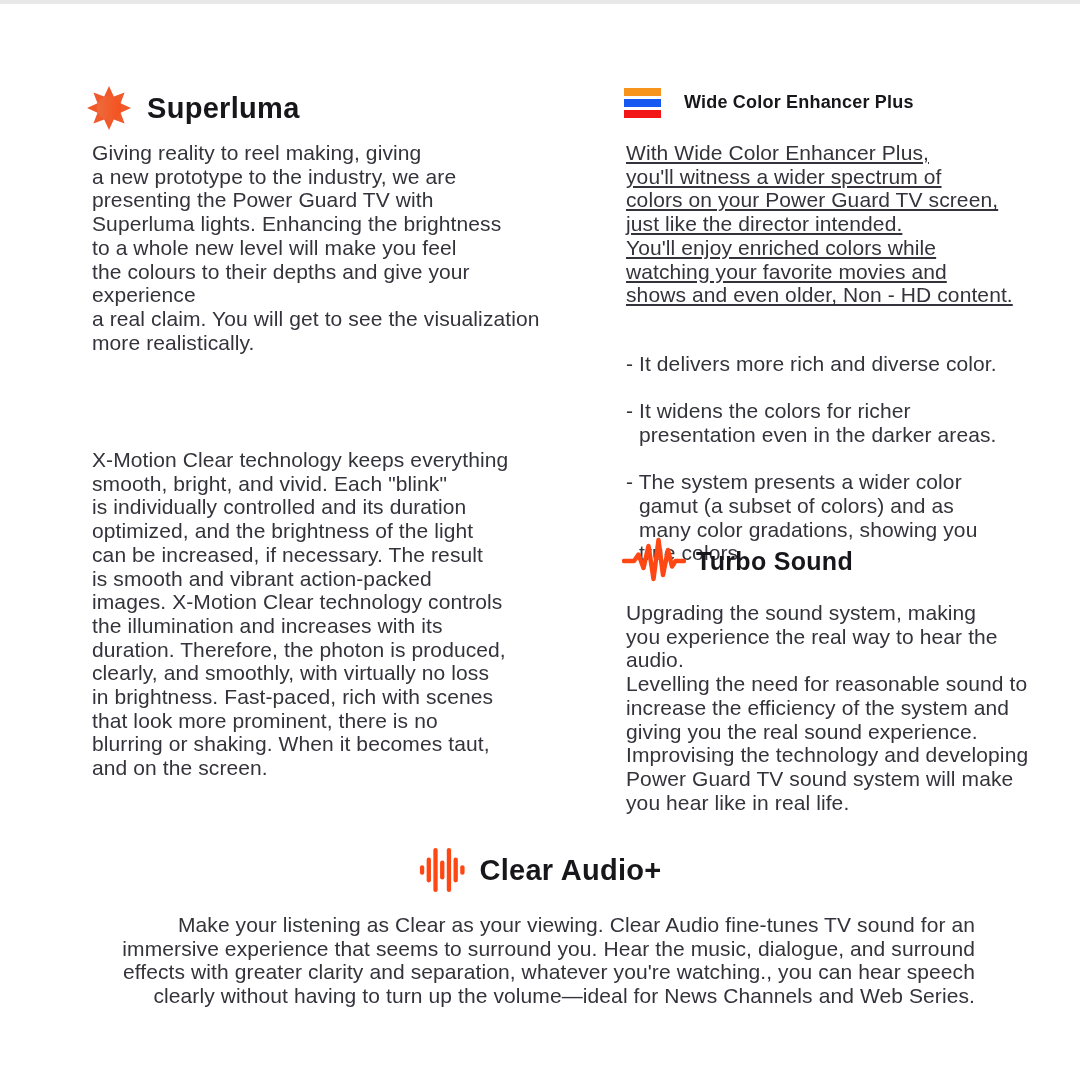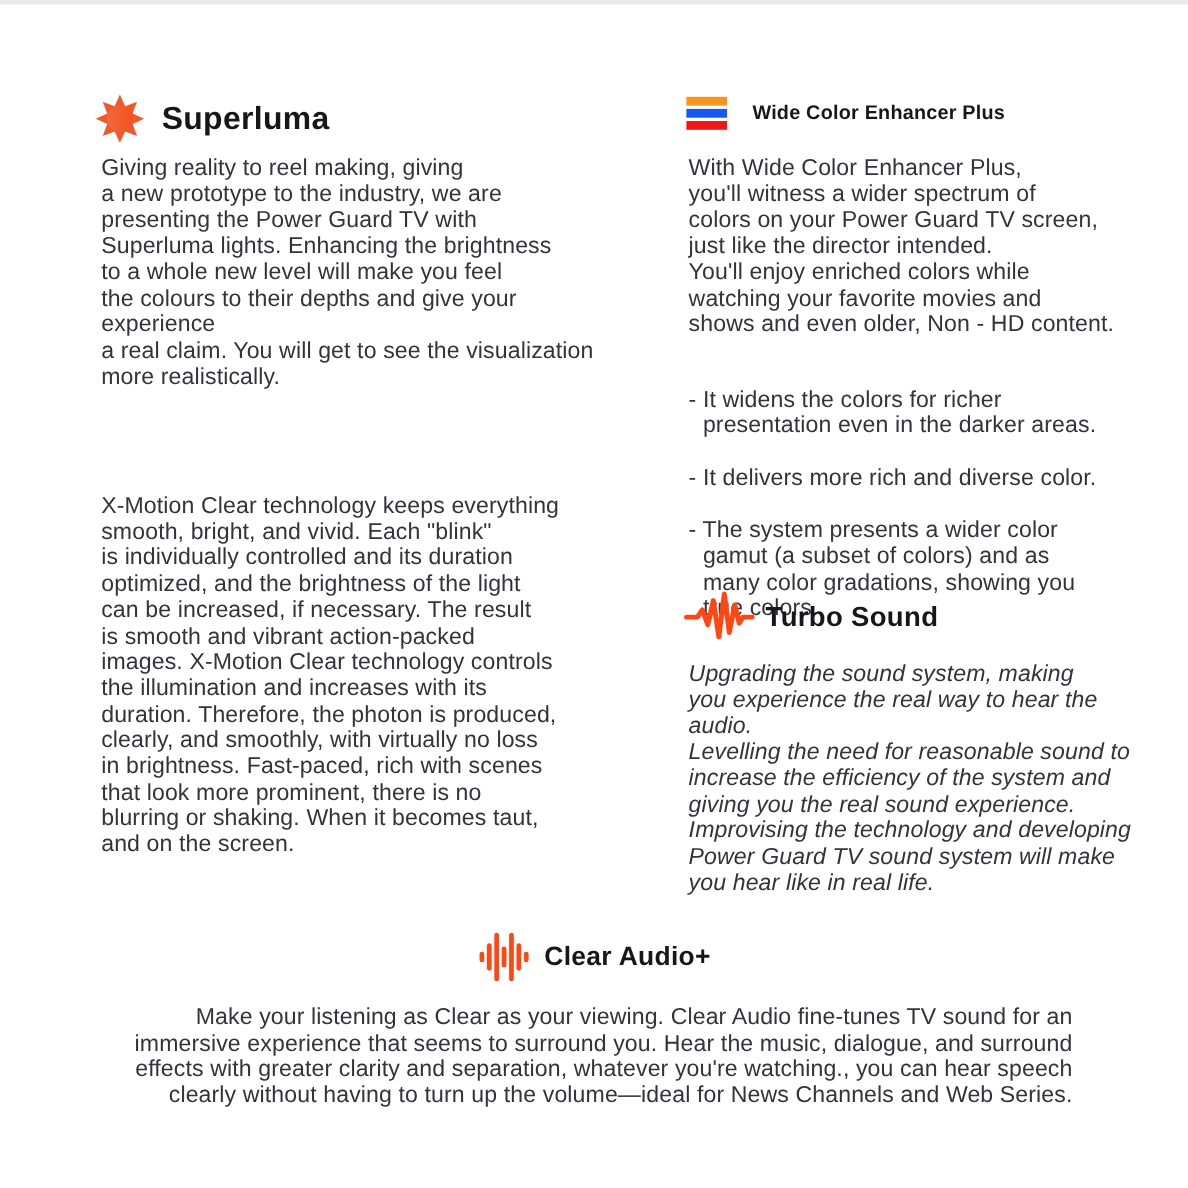--- a/index.html
+++ b/index.html
@@ -42,37 +42,37 @@
       linear-gradient(90deg,
         #6e5c0a 0%, #2f2700 4%, #caa60c 9%, #453a03 14%, #e3c614 19%,
         #241e00 25%, #cdb013 31%, #5f500a 37%, #eed22a 43%, #483c04 49%,
         #e0c41e 55%, #8a760c 61%, #f6e658 68%, #a98f10 75%, #fdf391 83%,
         #cbb122 90%, #f2e05a 96%, #b59a18 100%);
   }
 
   
   .wce-header { left:624px; top:84px; gap:23px; }
   .wce-title { font-size:18px; letter-spacing:0.2px; }
-  .wce-body { position:absolute; left:626px; top:137px; width:425px; }
+  .wce-body { position:absolute; left:626px; top:137px; width:425px;text-decoration:underline; }
   .wce-bullets { position:absolute; left:626px; top:324px; width:425px; }
   .bullet { padding-left:13px; text-indent:-13px; white-space:pre-line; }
   .wce-icon { width:37px; display:flex; flex-direction:column; gap:3.5px; }
   .wce-stripe { height:7.5px; width:100%; }
   .stripe-orange { background:var(--stripe-orange, #F7941D); }
   .stripe-blue   { background:var(--stripe-blue, #1659F2); }
   .stripe-red    { background:var(--stripe-red, #F21616); }
 
   
   .turbo-header { left:622px; top:531px; gap:10px; }
   .turbo-title { font-size:25px; }
-  .turbo-body { position:absolute; left:626px; top:597px; width:435px;font-style:italic; }
+  .turbo-body { position:absolute; left:626px; top:597px; width:435px; }
 
   
   .clear-header { left:0; right:0; top:840px; justify-content:center; gap:13px; }
-  .clear-title { font-size:24px; }
+  .clear-title { font-size:29px; }
   .clear-body { position:absolute; left:105px; top:909px; width:870px; text-align:right; }
 
   .icon-box { flex:0 0 auto; display:flex; align-items:center; justify-content:center; }
   svg { display:block; }
   .sun-ray { fill:#F0592A; }
   .pulse-line { stroke:var(--icon-orange-red, #FF4713); stroke-width:4.5; fill:none;
                 stroke-linecap:round; stroke-linejoin:round; }
   .audio-bar { fill:var(--icon-orange-red, #FF4713); }
 </style>
 </head>
@@ -128,23 +128,23 @@
     <span class="heading wce-title">Wide Color Enhancer Plus</span>
   </div>
   <div class="body-text wce-body">With Wide Color Enhancer Plus,
 you'll witness a wider spectrum of
 colors on your Power Guard TV screen,
 just like the director intended.
 You'll enjoy enriched colors while
 watching your favorite movies and
 shows and even older, Non - HD content.</div>
   <div class="body-text wce-bullets">
+    <div class="bullet">- It delivers more rich and diverse color.</div>
     <div class="bullet">- It widens the colors for richer
 presentation even in the darker areas.</div>
-    <div class="bullet">- It delivers more rich and diverse color.</div>
     <div class="bullet">- The system presents a wider color
 gamut (a subset of colors) and as
 many color gradations, showing you
 true colors.</div>
   </div>
 
   <div class="header-row turbo-header">
     <span class="icon-box">
       <svg width="64" height="52" viewBox="0 0 64 48">
         <path class="pulse-line" d="M2 24 H12 L16.5 17.5 L21.5 31 L26.5 9 L31.5 42 L36.5 3 L41 38 L46 13 L50 29.5 L53.5 24 H62"></path>

